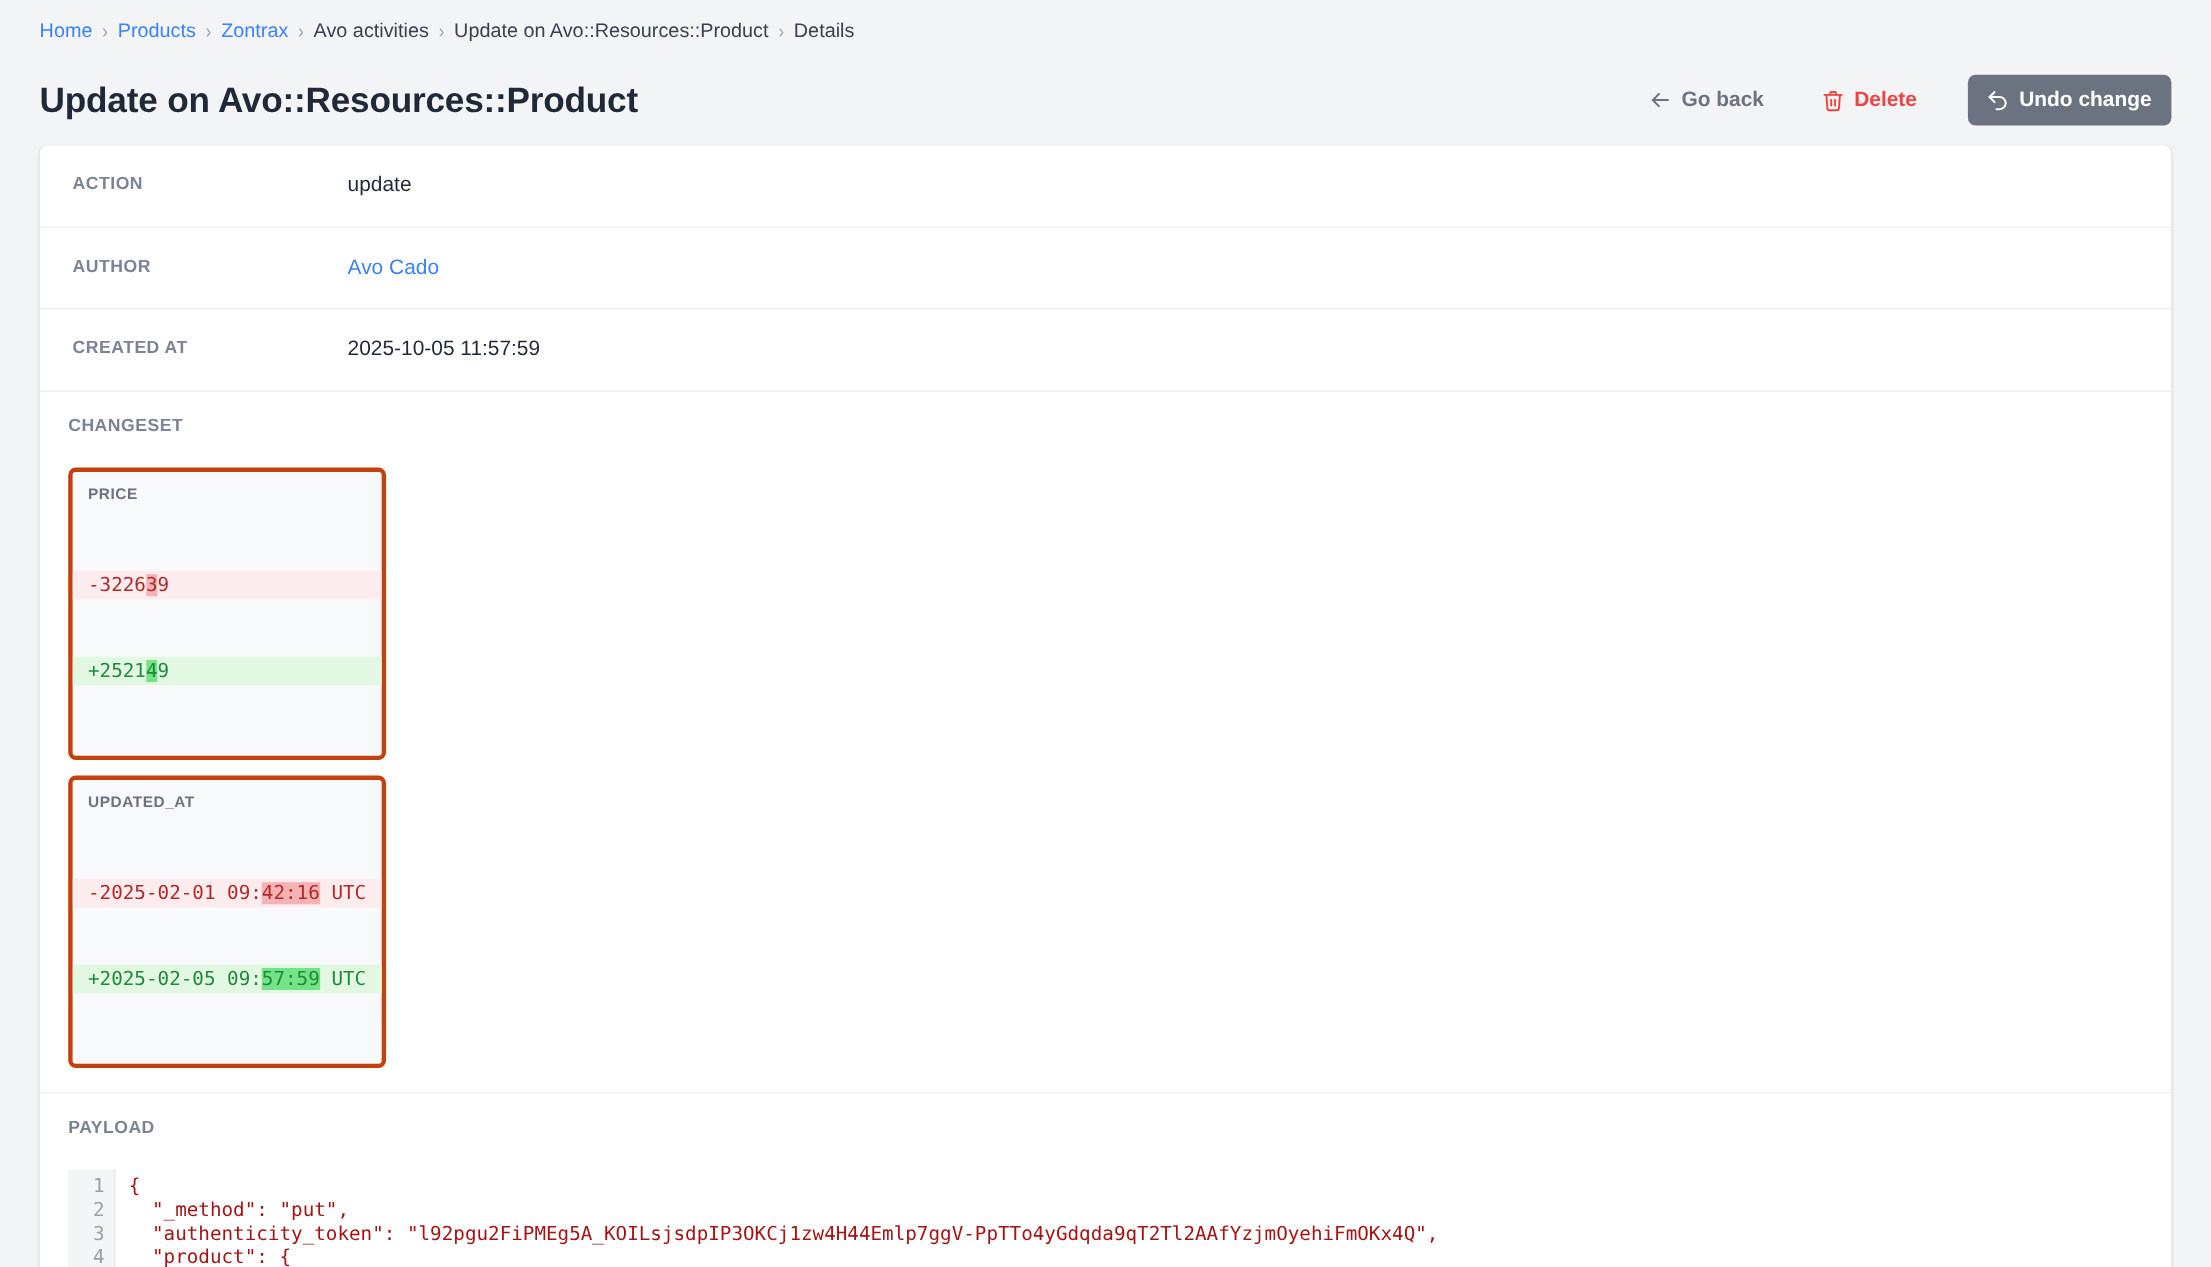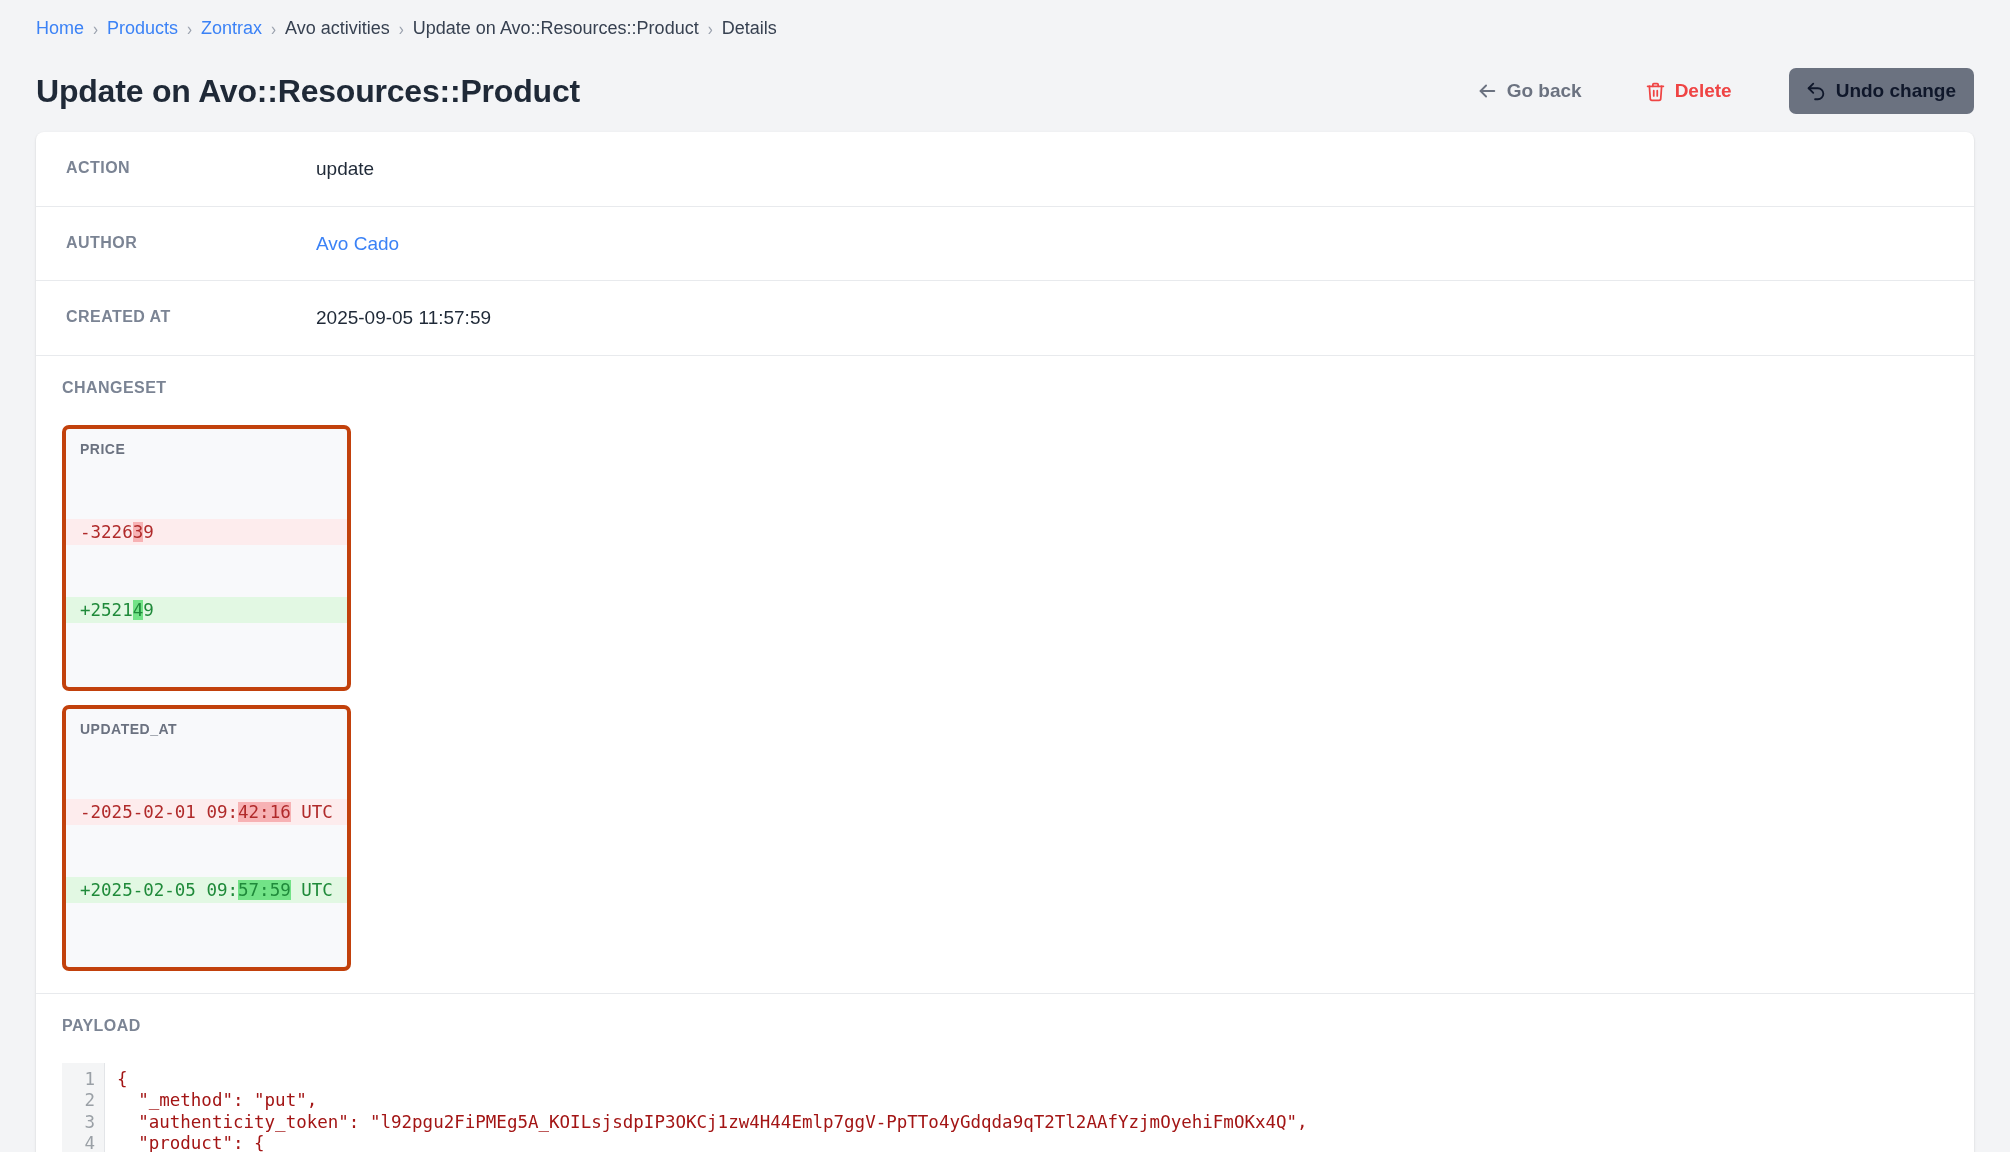--- a/index.html
+++ b/index.html
@@ -42,38 +42,38 @@
     height: 62px;
     margin-top: 4px;
   }
   .page-title {
     font-size: 32px;
     font-weight: bold;
     color: #1f2937;
     letter-spacing: -0.2px;
     white-space: nowrap;
   }
-  .actions { display: flex; align-items: center; gap: 11px; }
+  .actions { display: flex; align-items: center; gap: 0; }
 
   .action-btn {
     display: inline-flex;
     align-items: center;
     gap: 9px;
     font-size: 19px;
     font-weight: bold;
     cursor: pointer;
     white-space: nowrap;
     background: none;
     border: none;
     font-family: inherit;
   }
   .action-btn.goback { color: #6b7280; margin-right: 52px; }
   .action-btn.delete { color: #ef4444; margin-right: 46px; }
   .action-btn.undo {
-    color: #0f172a;
+    color: #ffffff;
     background: #6b7280;
     border-radius: 7px;
     padding: 12px 18px 12px 16px;
   }
   .icon-svg { display: block; }
 
   
   .card {
     background: #ffffff;
     border-radius: 8px;
@@ -240,21 +240,21 @@
       <div class="field-value">update</div>
     </div>
 
     <div class="field-row">
       <div class="field-label">AUTHOR</div>
       <div class="field-value link">Avo Cado</div>
     </div>
 
     <div class="field-row">
       <div class="field-label">CREATED AT</div>
-      <div class="field-value">2025-09-05 11:57:59</div>
+      <div class="field-value">2025-10-05 11:57:59</div>
     </div>
 
     <div class="field-row block">
       <div class="field-label">CHANGESET</div>
       <div class="changeset-body">
 
         <div class="diff-panel">
           <div class="diff-title">PRICE</div>
           <div class="diff-lines">
             <div class="diff-line del"><span>-3226</span><span class="hl">3</span><span>9</span></div>

